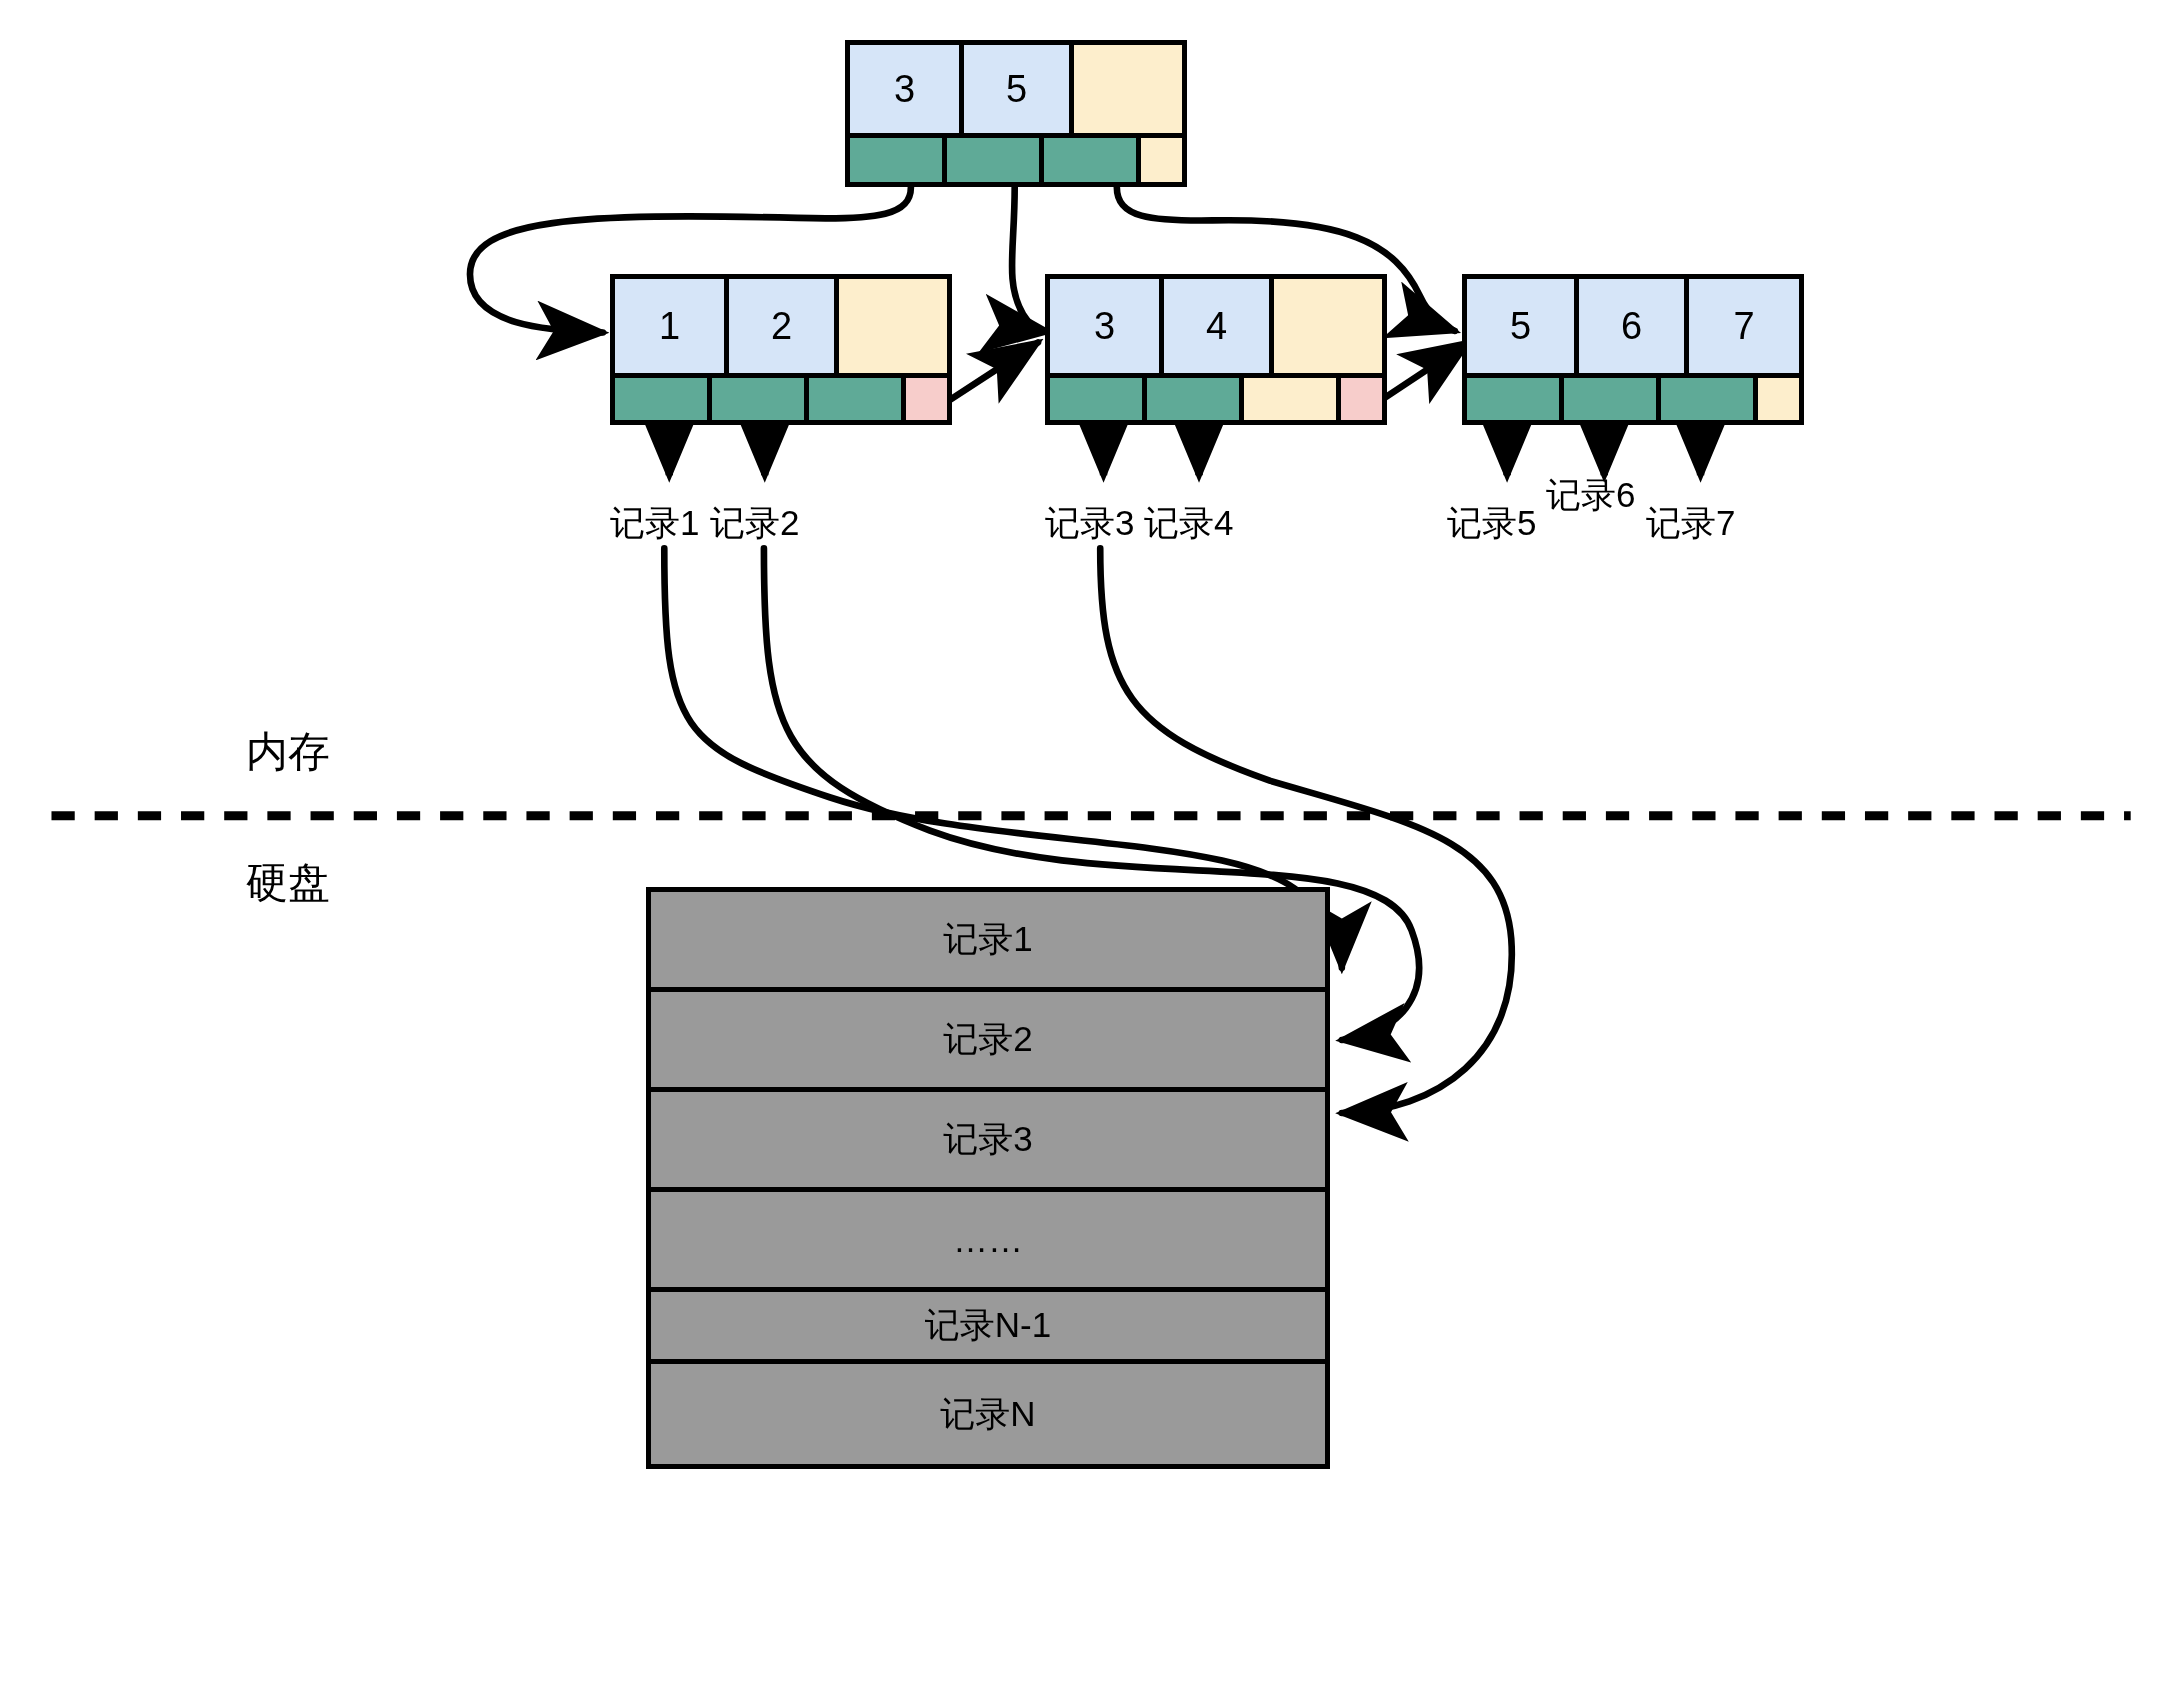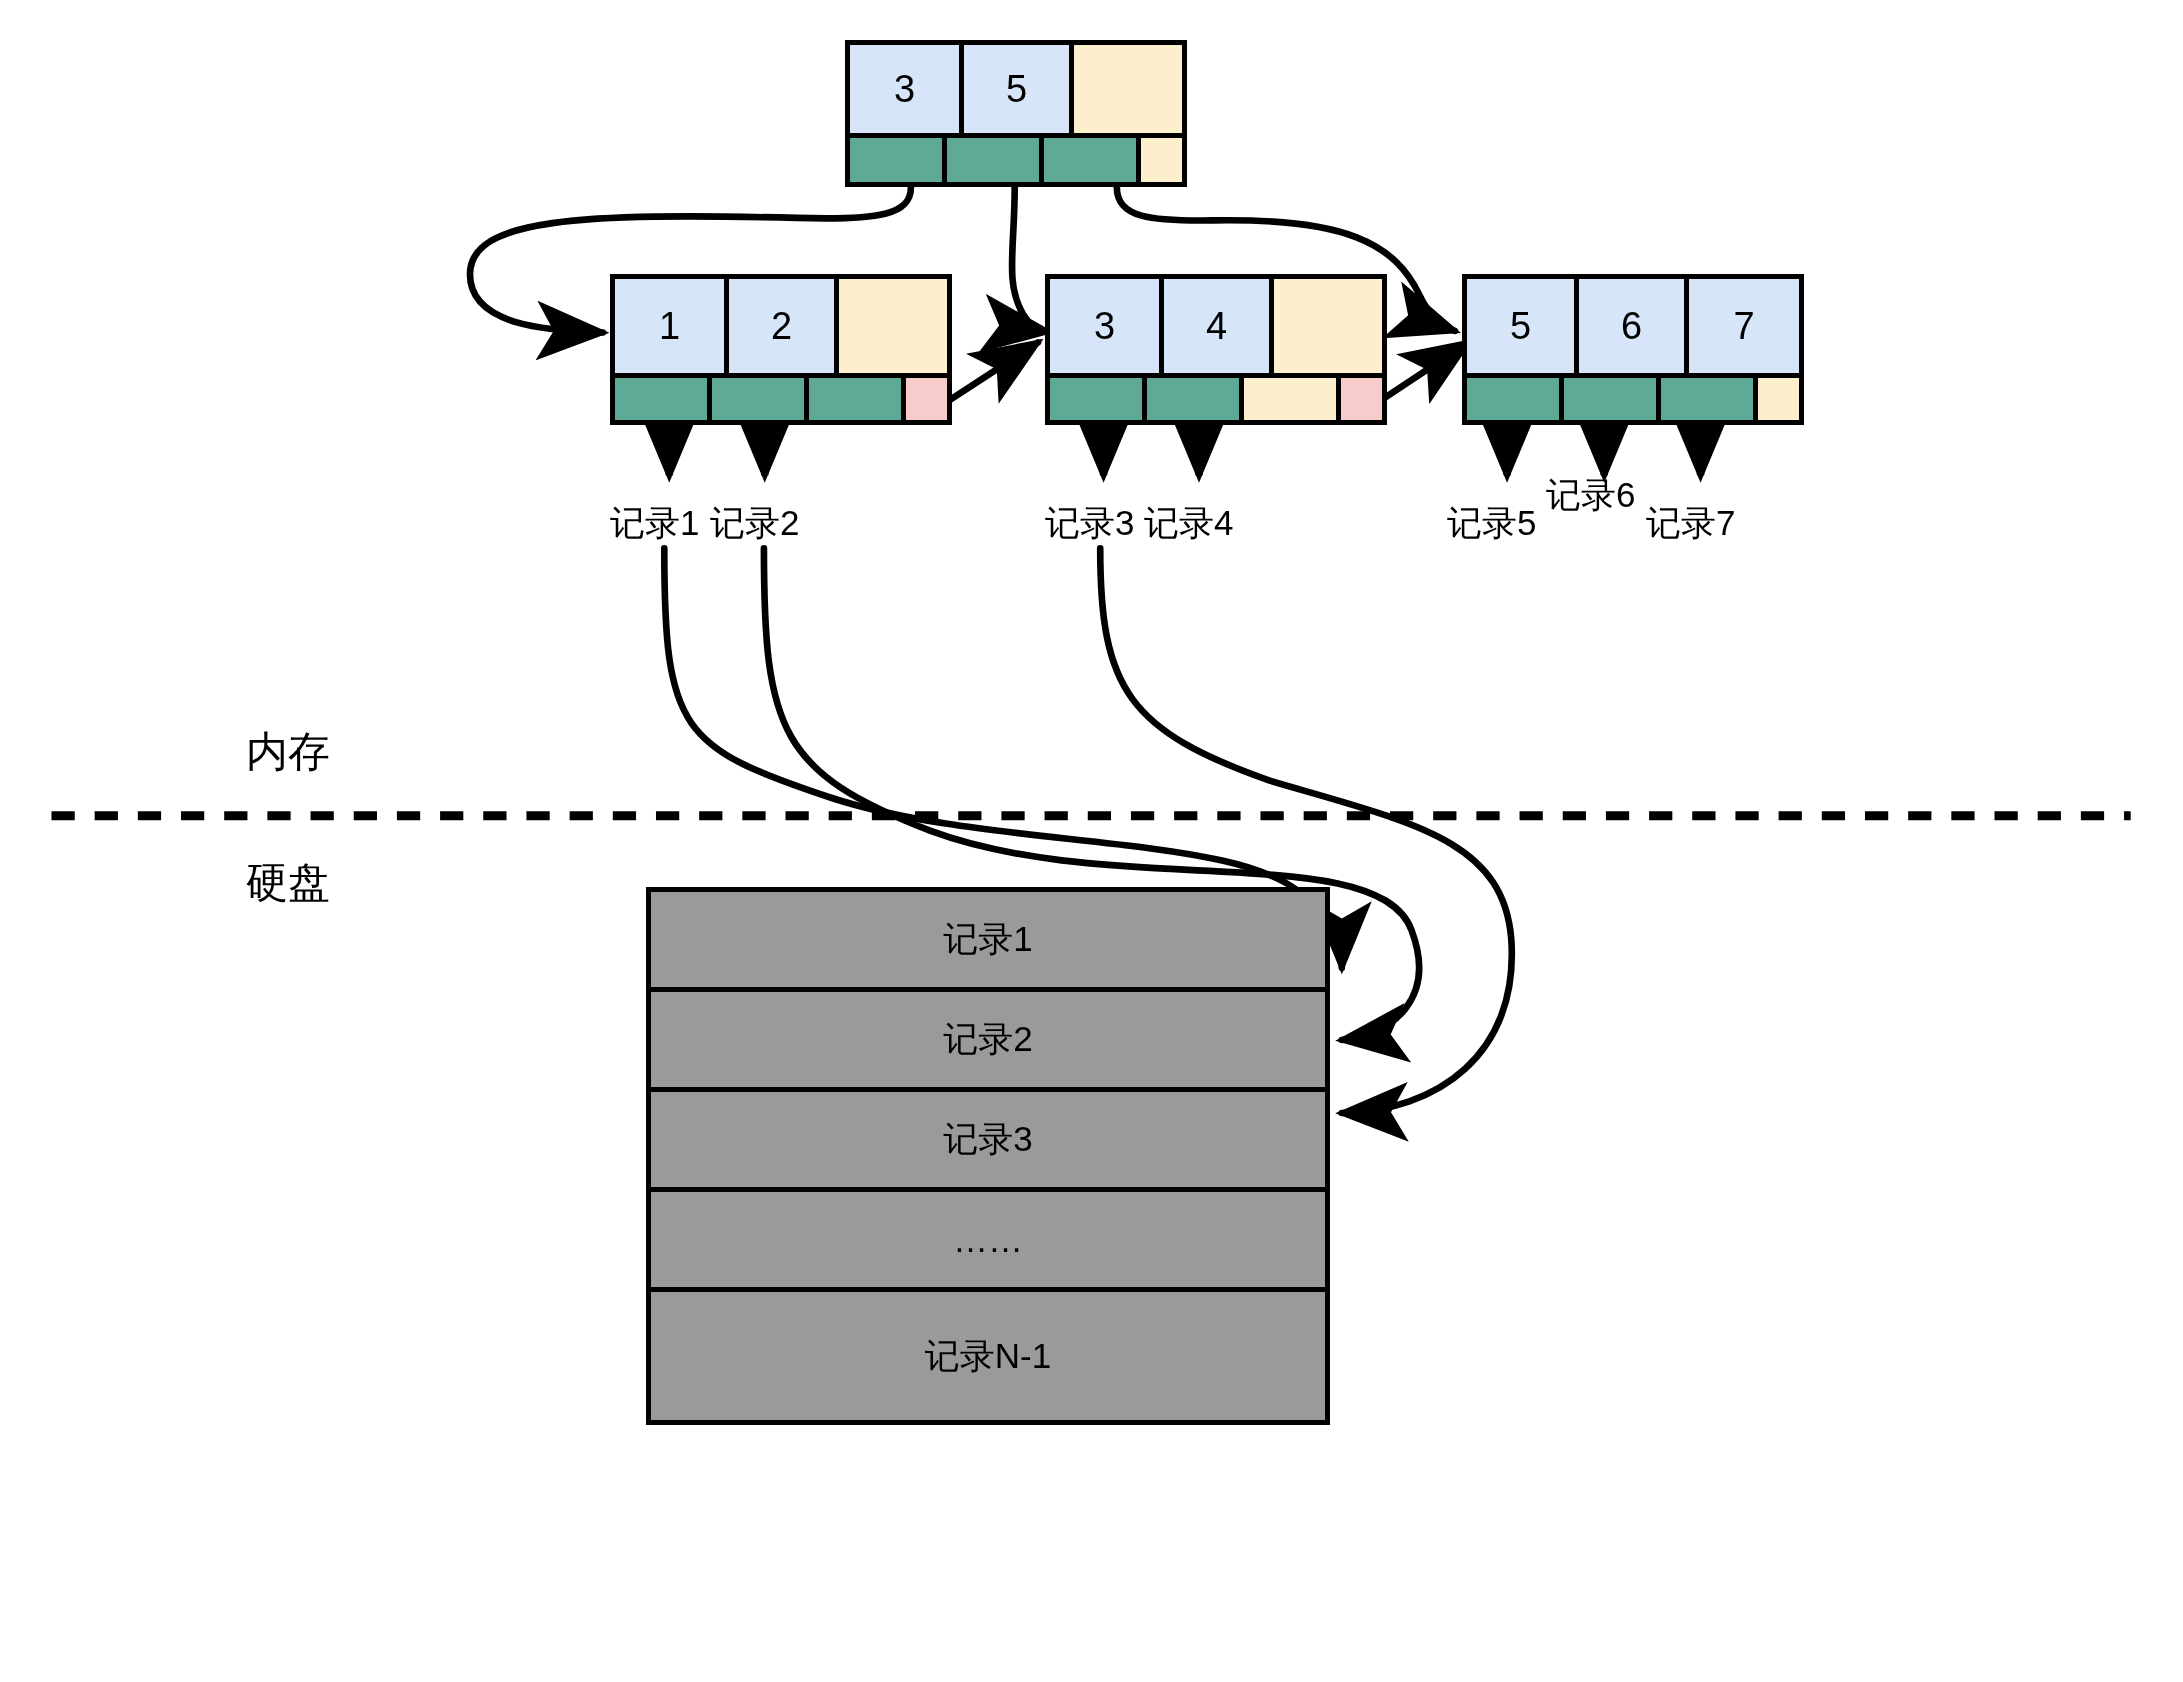--- a/index.html
+++ b/index.html
@@ -233,17 +233,18 @@
   <div class="rec-label" style="left:1646px; top:500px;">记录7</div>
 
   <div class="section-label" style="left:246px; top:724px;">内存</div>
   <div class="section-label" style="left:246px; top:855px;">硬盘</div>
 
   <div id="disk-table">
     <div class="disk-row" style="height:100px;">记录1</div>
     <div class="disk-row" style="height:100px;">记录2</div>
     <div class="disk-row" style="height:100px;">记录3</div>
     <div class="disk-row" style="height:100px;">……</div>
-    <div class="disk-row" style="height:128px;">记录N-1</div>
+    <div class="disk-row" style="height:72px;">记录N-1</div>
+    <div class="disk-row" style="height:100px;">记录N</div>
   </div>
 
 </div>
 
 
 </body></html>

